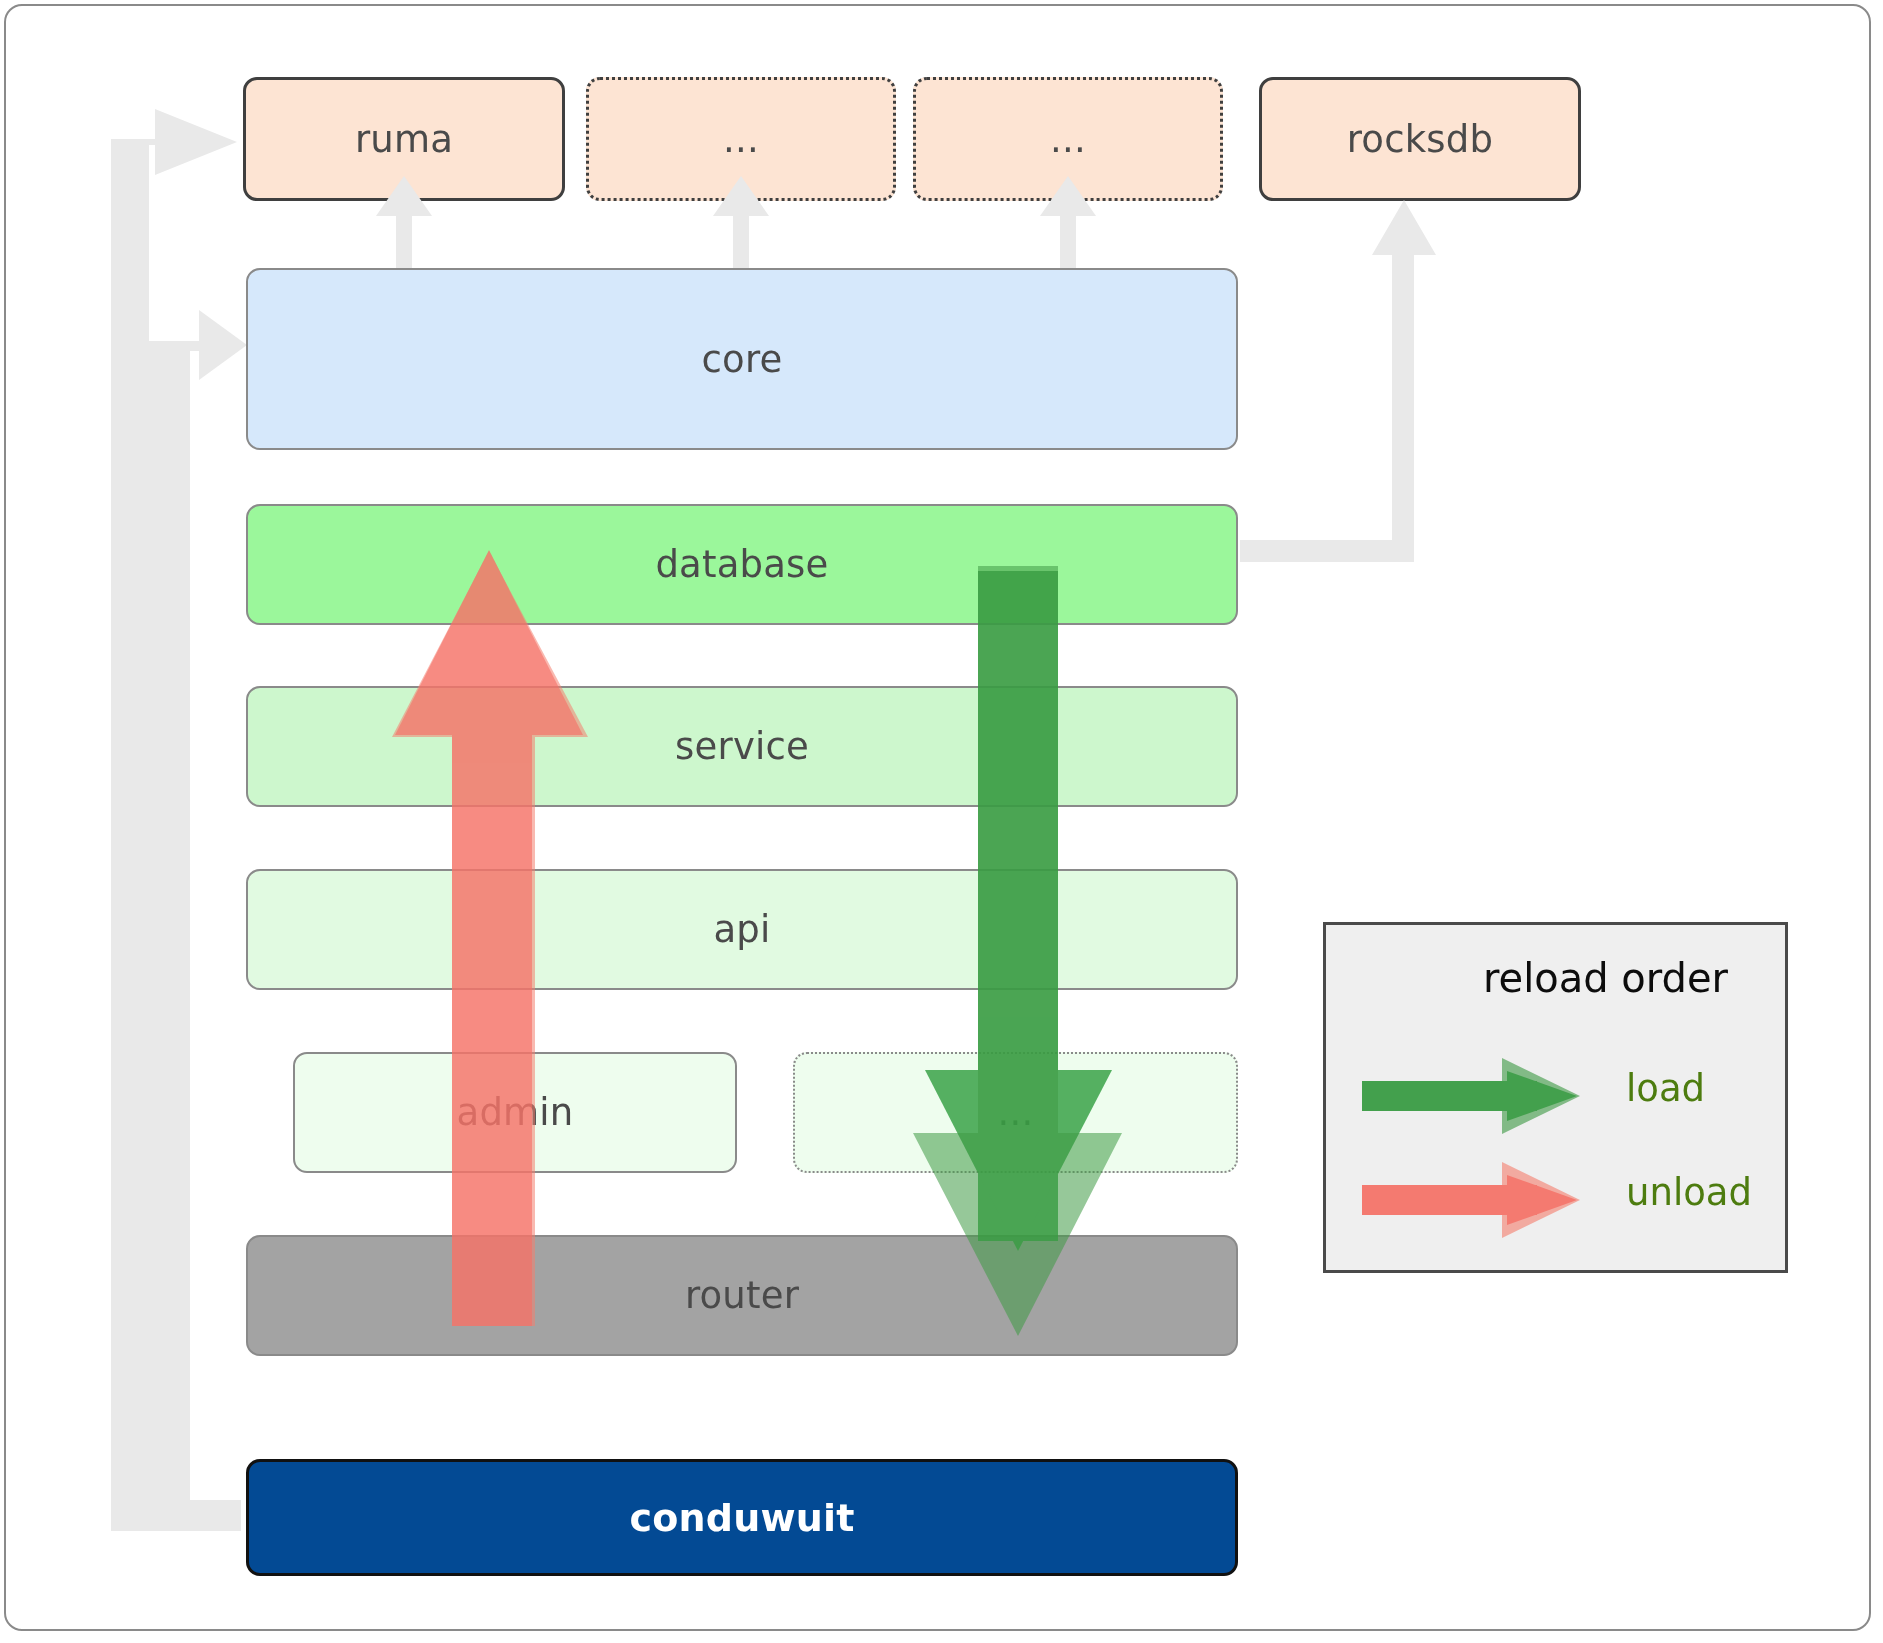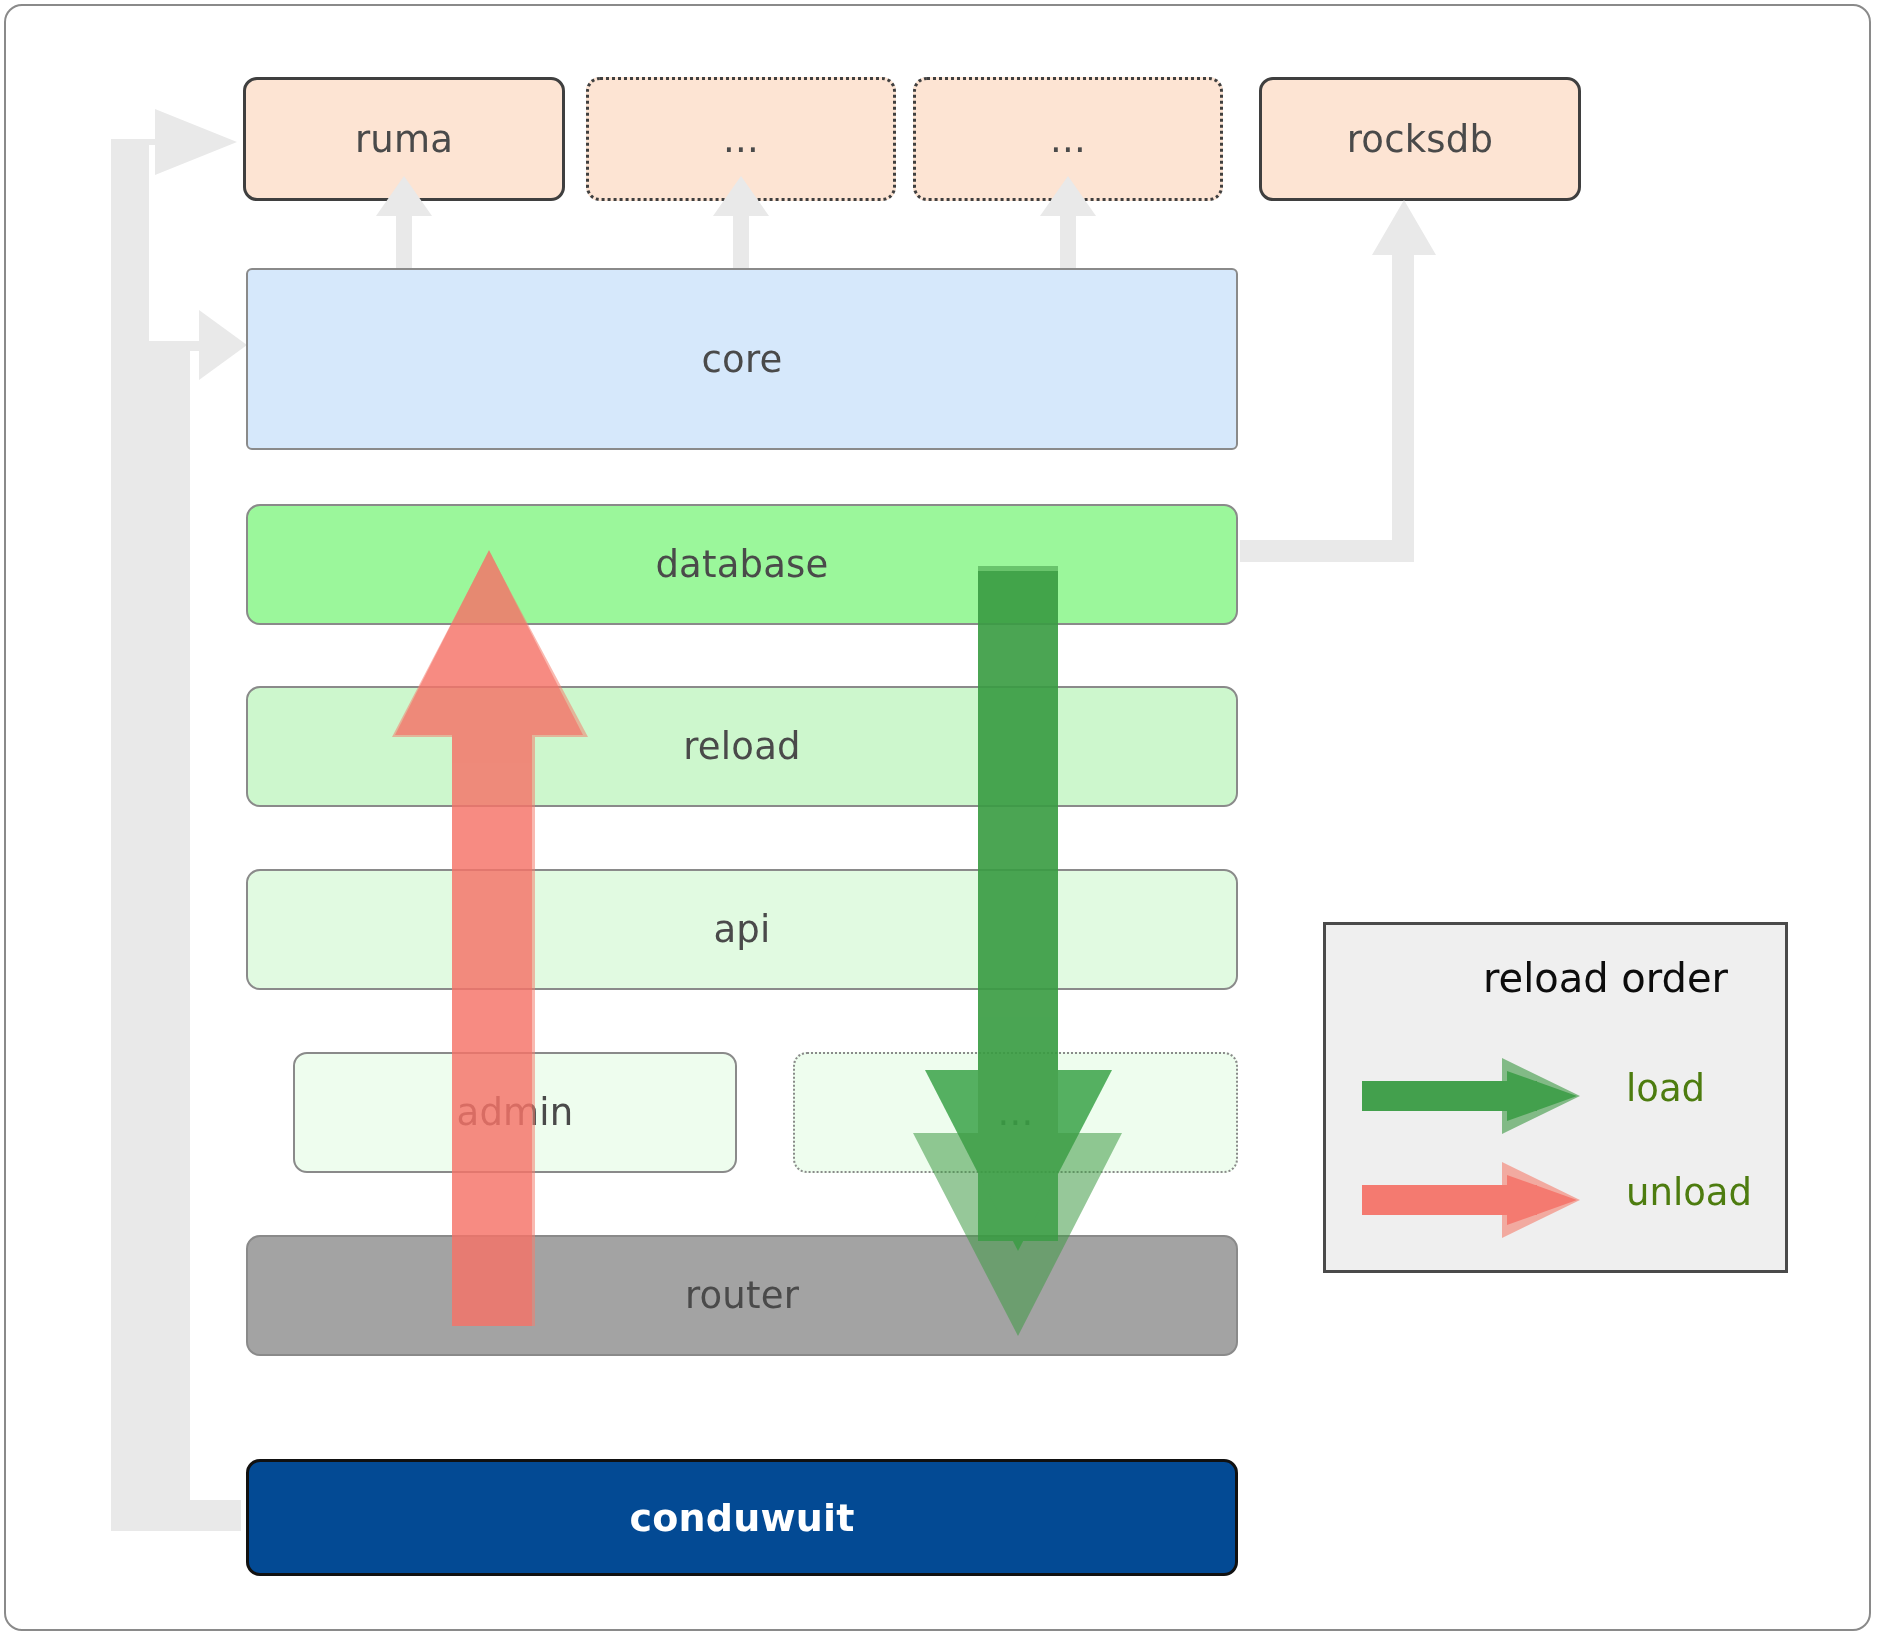--- a/index.html
+++ b/index.html
@@ -43,21 +43,21 @@
     white-space: nowrap;
   }
 
   .node.solid-dark { border: 3px solid #3f3f3f; }
   .node.dotted-dark { border: 3px dotted #3f3f3f; }
   .node.solid-gray { border: 2px solid #8a8a8a; }
   .node.dotted-gray { border: 2px dotted #8a8a8a; }
   .node.solid-black { border: 3px solid #111111; }
 
   .peach { background: #fde4d3; }
-  .blue  { background: #d6e8fb; border-radius: 6px; }
+  .blue  { background: #d6e8fb; }
   .green1 { background: #9bf79b; }
   .green2 { background: #cdf7cd; }
   .green3 { background: #e1fae1; }
   .green4 { background: #eefdee; }
   .white { background: #a3a3a3; }
   .navy  { background: #034a94; color: #ffffff; font-weight: 700; }
 
   
   svg.layer {
     position: absolute;
@@ -177,21 +177,21 @@
 
   <div class="node blue solid-gray" style="left:246px; top:268px; width:992px; height:182px; z-index:2;">
     <span>core</span>
   </div>
 
   <div class="node green1 solid-gray" style="left:246px; top:504px; width:992px; height:121px; z-index:2;">
     <span style="position:relative; z-index:9;">database</span>
   </div>
 
   <div class="node green2 solid-gray" style="left:246px; top:686px; width:992px; height:121px; z-index:2;">
-    <span style="position:relative; z-index:9;">reload</span>
+    <span style="position:relative; z-index:9;">service</span>
   </div>
 
   <div class="node green3 solid-gray" style="left:246px; top:869px; width:992px; height:121px; z-index:2;">
     <span style="position:relative; z-index:9;">api</span>
   </div>
 
   <div class="node green4 solid-gray" style="left:246px; top:1052px; width:444px; height:121px; z-index:2;margin-left:47px;">
     <span style="position:relative; z-index:3;">admin</span>
   </div>
 

